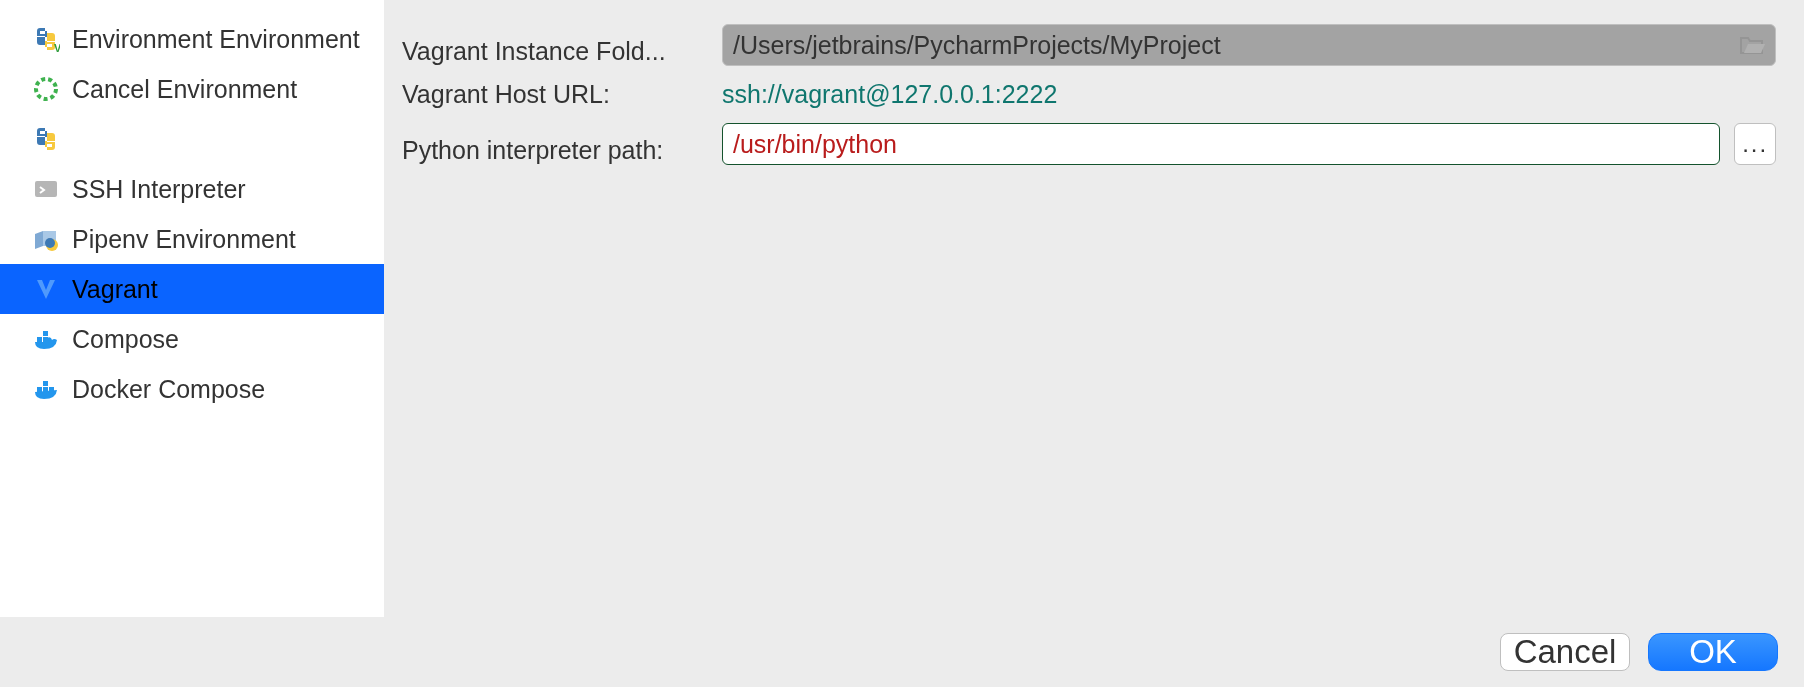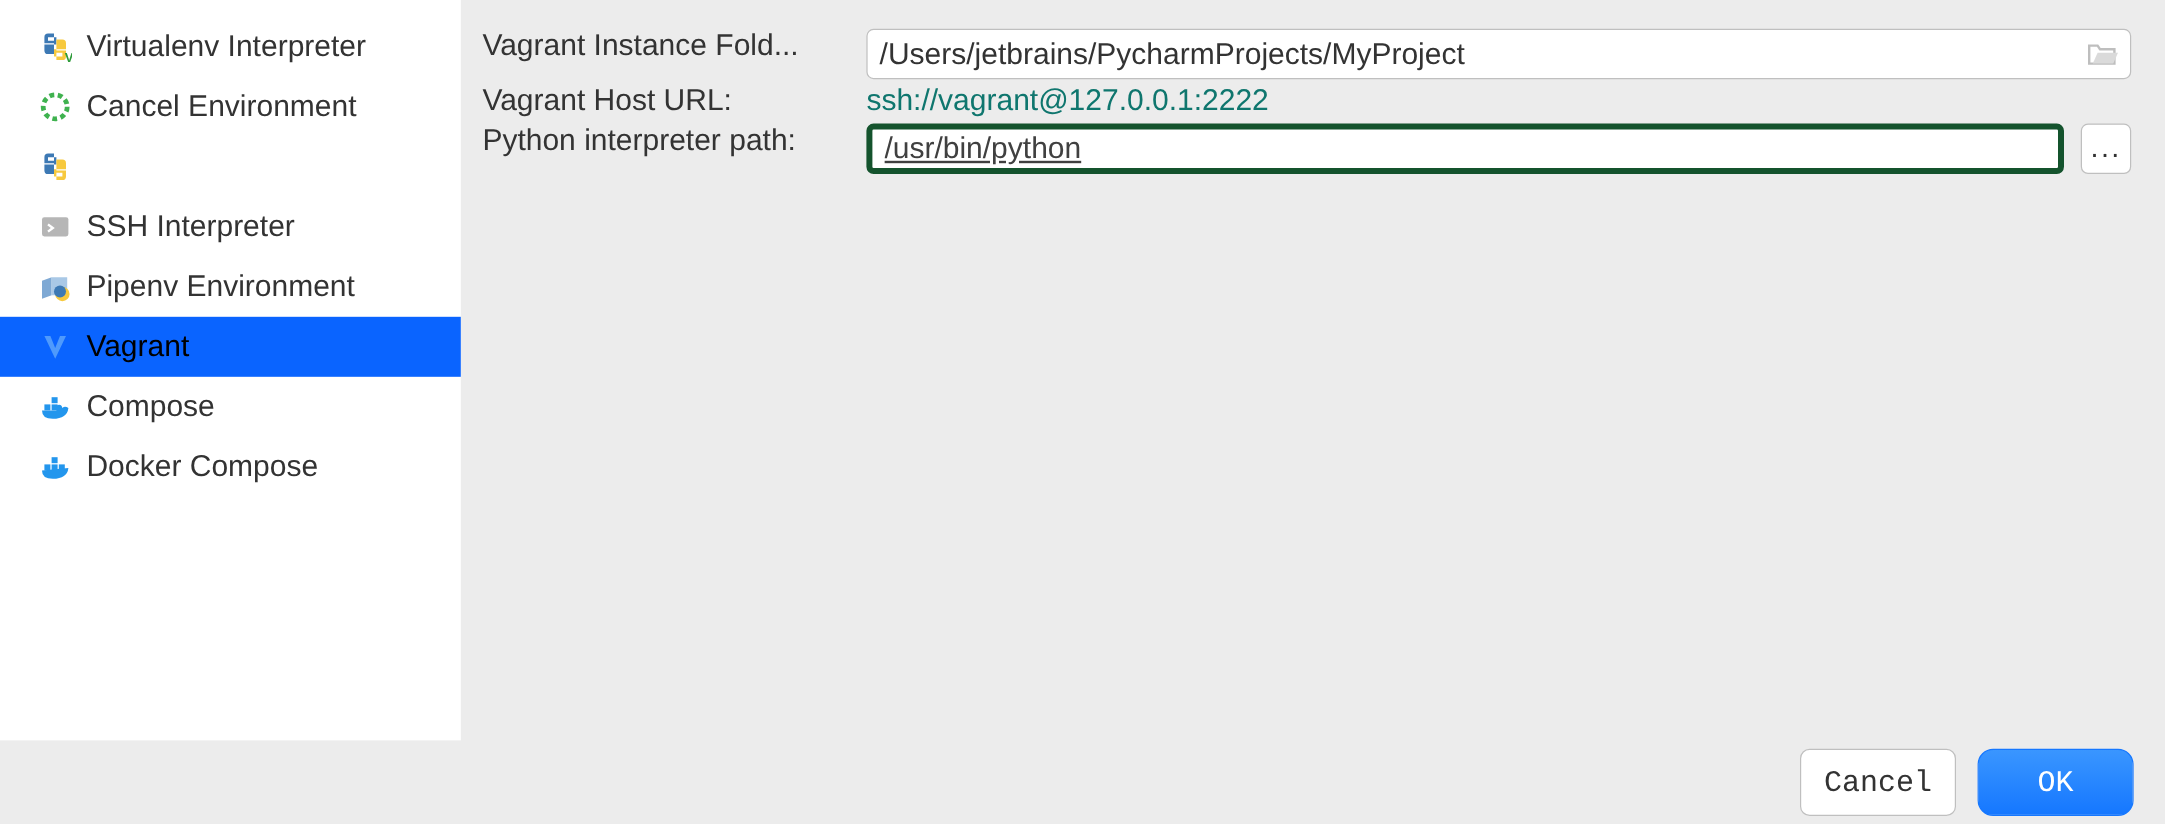--- a/index.html
+++ b/index.html
@@ -5,46 +5,46 @@
   * { box-sizing: border-box; margin: 0; padding: 0; }
   html, body { width: 1804px; height: 687px; font-family: -apple-system, "Helvetica Neue", Arial, sans-serif; font-size: 25px; background: #ececec; color: #333; }
   .root { display: flex; flex-direction: column; width: 100%; height: 100%; }
   .main { display: flex; flex: 1 1 auto; }
   .sidebar { width: 384px; background: #ffffff; padding-top: 14px; }
   .sidebar-item { display: flex; align-items: center; height: 50px; padding-left: 32px; cursor: default; }
   .sidebar-item.selected { background: #0a64ff; color: #000000; }
   .sidebar-item .icon { width: 28px; height: 28px; margin-right: 12px; flex: 0 0 28px; display:flex; align-items:center; justify-content:center; }
   .sidebar-item .label { white-space: nowrap; }
   .content { flex: 1 1 auto; padding: 24px 28px 0 18px; }
-  .form-row { display: flex; align-items: flex-start; margin-bottom: 4px; }
+  .form-row { display: flex; align-items: flex-end; margin-bottom: 14px; }
   .form-label { width: 310px; flex: 0 0 320px; color: #333; white-space: nowrap; }
   .form-value { flex: 1 1 auto; }
   input.text-field {
     width: 100%; height: 42px; font-size: 25px; padding: 0 10px;
-    border: 5px solid #14532d; border-radius: 6px; background: #ffffff; color:#404040;text-decoration:underline;
+    border: 1px solid #14532d; border-radius: 6px; background: #ffffff; color:#b91c1c;
   }
   .readonly-field {
     display:flex; align-items:center; height:42px; padding:0 10px;
-    border:1px solid #bfbfbf; border-radius:6px; background:#ffffff; color:#333;
+    border:1px solid #bfbfbf; border-radius:6px; background:#a3a3a3; color:#333;
     white-space:nowrap; overflow:hidden;
   }
   .readonly-field .folder-btn { margin-left:auto; opacity:0.55; cursor:pointer; }
   .link-url { color: #0f766e; }
   .browse-btn {
     width: 44px; height: 42px; margin-left: 14px;
     border:1px solid #bfbfbf; border-radius:6px; background:#fff;
     display:flex; align-items:center; justify-content:center; font-size:24px; letter-spacing:2px; cursor:pointer;
   }
   .footer {
     height: 70px; display:flex; align-items:center; justify-content:flex-end; padding-right: 26px; gap: 18px;
   }
   .btn {
-    min-width: 130px; height: 56px; border-radius: 8px; font-size: 25px;
+    min-width: 130px; height: 38px; border-radius: 8px; font-size: 33px;
     display:flex; align-items:center; justify-content:center; cursor:pointer;
-    border:1px solid #bfbfbf; background:#ffffff; color:#333;font-family:Liberation Mono, monospace;
+    border:1px solid #bfbfbf; background:#ffffff; color:#333;
   }
   .btn.primary {
     background: linear-gradient(#3a96ff, #1577ff);
     border-color: #1577ff; color:#ffffff;border-radius:13px;
   }
   svg { display:block; }
 </style>
 </head>
 <body>
 
@@ -54,21 +54,21 @@
     <div class="sidebar">
 
       <div class="sidebar-item">
         <span class="icon">
           <svg width="28" height="28" viewBox="0 0 28 28">
             <path d="M13 3 h-5 a3 3 0 0 0 -3 3 v5 h8 v-2 h-5 v-3 h7 v6 h-10 v5 a3 3 0 0 0 3 3 h5 v-8" fill="#3d79b4"></path>
             <path d="M15 25 h5 a3 3 0 0 0 3 -3 v-5 h-8 v2 h5 v3 h-7 v-6 h10 v-5 a3 3 0 0 0 -3 -3 h-5 v8" fill="#f7c93e"></path>
             <text x="22" y="27" font-size="11" fill="#2e9b3a" font-weight="bold">V</text>
           </svg>
         </span>
-        <span class="label">Virtualenv Interpreter</span>
+        <span class="label">Environment Environment</span>
       </div>
 
       <div class="sidebar-item">
         <span class="icon">
           <svg width="28" height="28" viewBox="0 0 28 28">
             <circle cx="14" cy="14" r="10" fill="none" stroke="#3fb24f" stroke-width="4" stroke-dasharray="4 3"></circle>
           </svg>
         </span>
         <span class="label">Cancel Environment</span>
       </div>

